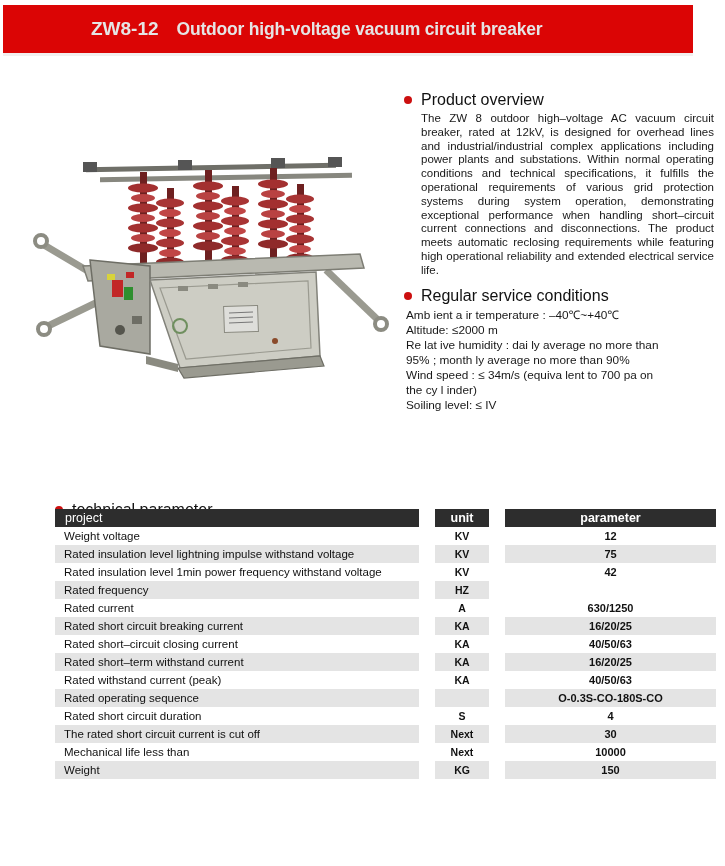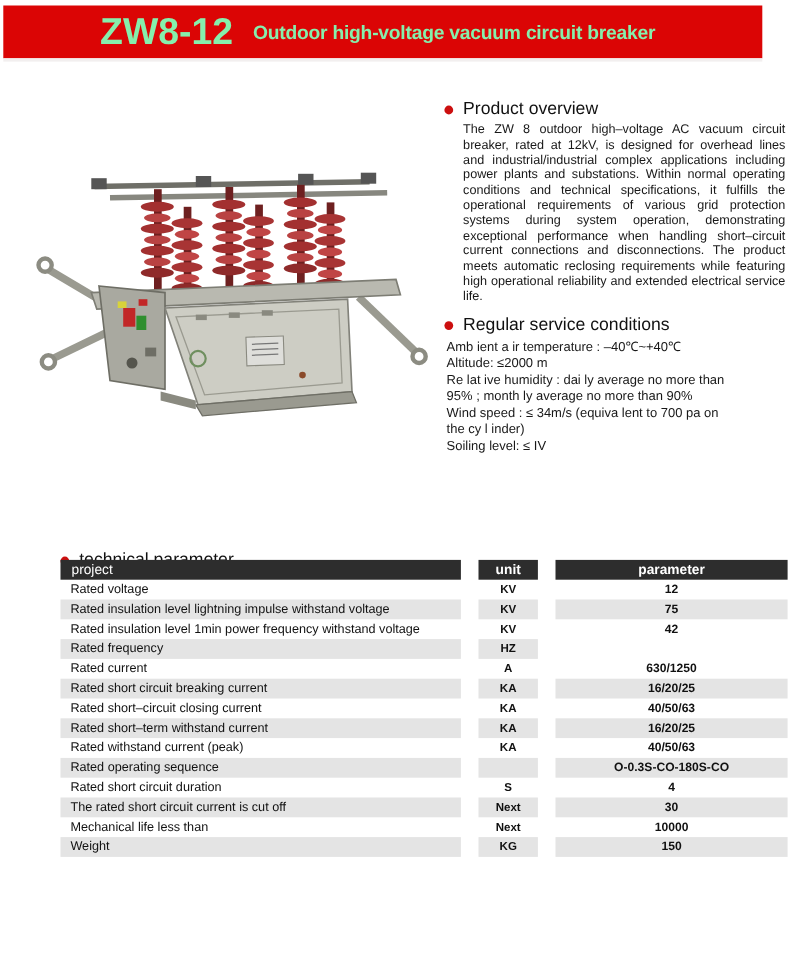--- a/index.html
+++ b/index.html
@@ -6,24 +6,24 @@
   body{
     width:725px;height:866px;position:relative;background:#ffffff;
     font-family:"Liberation Sans", sans-serif;color:#1a1a1a;overflow:hidden;
   }
   
   .banner{
     position:absolute;left:3px;top:5px;width:690px;height:48px;
     background:#db0505;display:flex;align-items:center;
   }
   .banner .model{
-    margin-left:88px;color:#86efac;font-size:34px;font-weight:700;letter-spacing:0px;text-align:right;
+    margin-left:88px;color:#e5e5e5;font-size:19px;font-weight:700;letter-spacing:0px;text-align:right;
   }
   .banner .subtitle{
-    margin-left:18px;color:#86efac;font-size:17.5px;font-weight:600;letter-spacing:-0.2px;
+    margin-left:18px;color:#e5e5e5;font-size:17.5px;font-weight:600;letter-spacing:-0.2px;
   }
   .banner-underline{
     position:absolute;left:3px;top:53px;width:690px;height:3px;background:#f2efef;
   }
   
   .photo{position:absolute;left:28px;top:148px;width:365px;height:235px;}
   
   .rightcol{position:absolute;left:404px;top:90px;width:312px;}
   .section-head{display:flex;align-items:flex-start;margin-bottom:3px;}
   .bullet{
@@ -215,21 +215,21 @@
 </div>
 
 <div class="ptable">
   <div class="trow thead">
     <div class="c-project">project</div>
     <div class="c-unit">unit</div>
     <div class="c-param">parameter</div>
   </div>
   <div>
       <div class="trow">
-        <div class="c-project">Rated voltage</div>
+        <div class="c-project">Weight voltage</div>
         <div class="c-unit">KV</div>
         <div class="c-param">12</div>
       </div>
       <div class="trow alt">
         <div class="c-project">Rated insulation level lightning impulse withstand voltage</div>
         <div class="c-unit">KV</div>
         <div class="c-param">75</div>
       </div>
       <div class="trow">
         <div class="c-project">Rated insulation level 1min power frequency withstand voltage</div>

